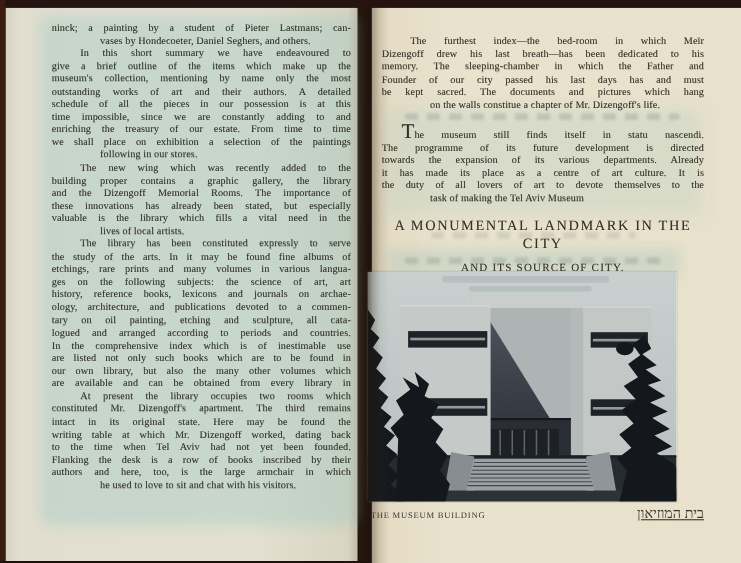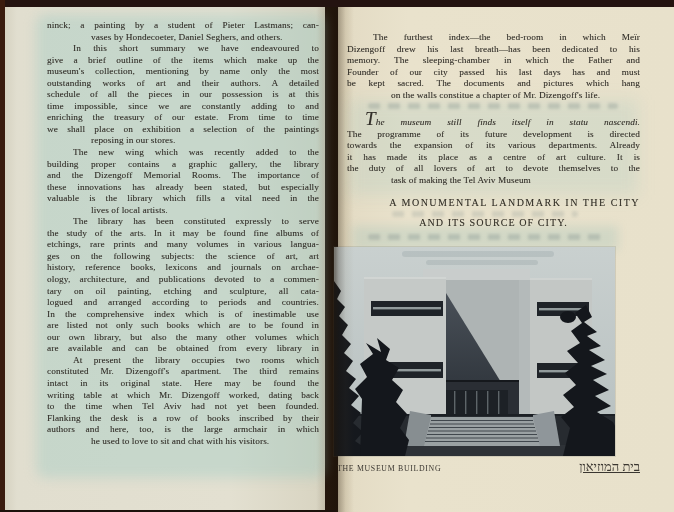--- a/index.html
+++ b/index.html
@@ -28,24 +28,24 @@
   .g3{left:368px;top:234px;width:238px;}
   .col{position:absolute;z-index:3;}
   .col.left{left:47px;top:20px;width:272px;}
   .col.right{left:347px;top:32px;width:293px;}
   .ln{font-size:9.2px;line-height:11.55px;height:11.55px;color:#33302a;
       text-align:justify;text-align-last:justify;letter-spacing:.12px;overflow:visible;
       text-shadow:.2px .2px 0 rgba(52,46,40,.35);}
   .ln.ind{text-indent:26px;}
   .ln.last{text-align-last:left;margin-left:44px;}
   .para2{margin-top:16px;}
-  .p2first{text-indent:18px;font-style:italic;}
+  .p2first{text-indent:18px;}
   .bigT{font-size:19px;line-height:1px;}
   .headline{color:#343128;text-align:center;text-shadow:.2px .2px 0 rgba(52,46,40,.3);}
-  .h1{margin-top:10px;font-size:10px;letter-spacing:1.5px;text-align:right;}
+  .h1{margin-top:10px;font-size:13px;letter-spacing:1.5px;}
   .h2{margin-top:9px;font-size:10px;letter-spacing:1.1px;}
   .photo{position:absolute;left:334px;top:247px;width:281px;height:209px;z-index:3;
     box-shadow:0 0 0 1px rgba(100,105,100,.18);}
   .caption-row{position:absolute;left:337px;top:459px;width:303px;display:flex;
     justify-content:space-between;align-items:baseline;z-index:3;}
   .cap-en{font-size:7.8px;letter-spacing:.7px;color:#3a3630;}
   .cap-he{font-size:13px;color:#3a3630;text-decoration:underline;}
 </style>
 </head>
 <body>
@@ -66,21 +66,21 @@
       <div class="ln">ninck; a painting by a student of Pieter Lastmans; can-</div>
       <div class="ln last">vases by Hondecoeter, Daniel Seghers, and others.</div>
       <div class="ln ind">In this short summary we have endeavoured to</div>
       <div class="ln">give a brief outline of the items which make up the</div>
       <div class="ln">museum's collection, mentioning by name only the most</div>
       <div class="ln">outstanding works of art and their authors. A detailed</div>
       <div class="ln">schedule of all the pieces in our possession is at this</div>
       <div class="ln">time impossible, since we are constantly adding to and</div>
       <div class="ln">enriching the treasury of our estate. From time to time</div>
       <div class="ln">we shall place on exhibition a selection of the paintings</div>
-      <div class="ln last">reposing in our stores.</div>
+      <div class="ln last">following in our stores.</div>
       <div class="ln ind">The new wing which was recently added to the</div>
       <div class="ln">building proper contains a graphic gallery, the library</div>
       <div class="ln">and the Dizengoff Memorial Rooms. The importance of</div>
       <div class="ln">these innovations has already been stated, but especially</div>
       <div class="ln">valuable is the library which fills a vital need in the</div>
       <div class="ln last">lives of local artists.</div>
       <div class="ln ind">The library has been constituted expressly to serve</div>
       <div class="ln">the study of the arts. In it may be found fine albums of</div>
       <div class="ln">etchings, rare prints and many volumes in various langua-</div>
       <div class="ln">ges on the following subjects: the science of art, art</div>

